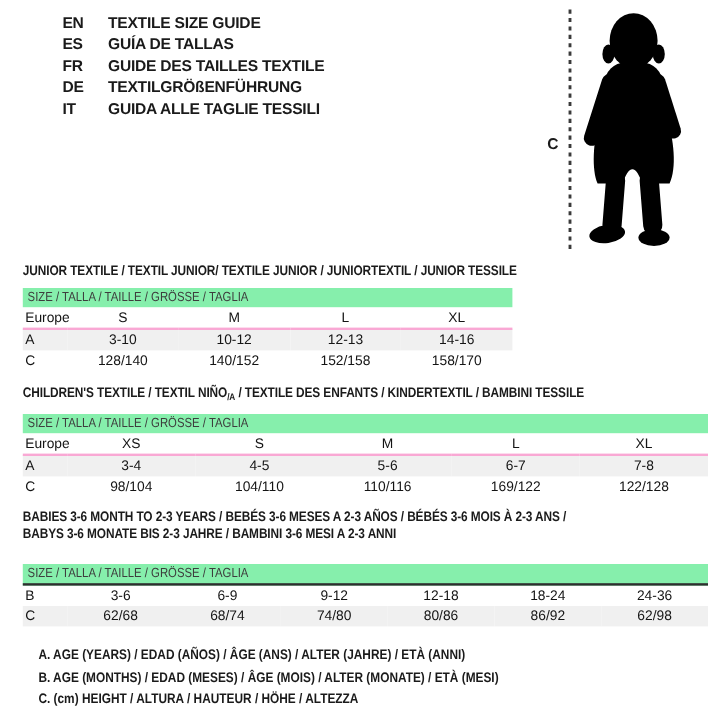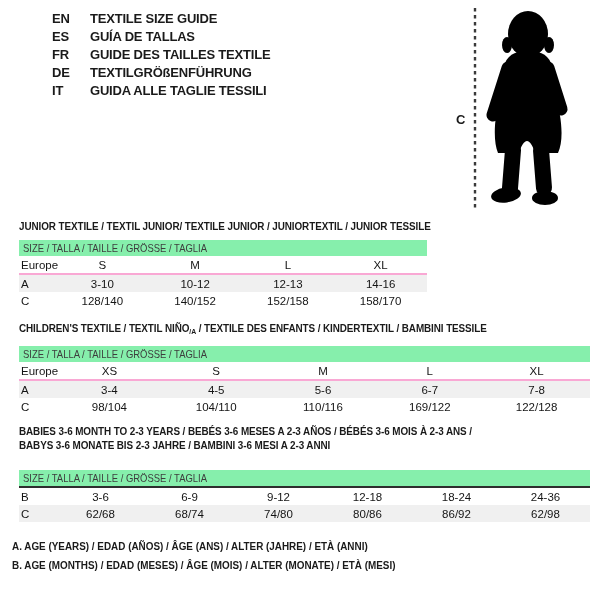--- a/index.html
+++ b/index.html
@@ -35,21 +35,21 @@
   .size-bar { background:#86efac; height:16px; line-height:16px; padding-left:4px; font-size:11px; color:#3d3d3d; }
   .size-bar.dark-under { border-bottom:2px solid #2e2e2e; }
 
   table { width:100%; border-collapse:collapse; table-layout:fixed; font-size:11.5px; color:#141414; }
   td { height:17px; text-align:center; padding:0; white-space:nowrap; overflow:visible; }
   td.lbl { width:35px; text-align:left; padding-left:2px; }
   tr.europe { border-bottom:2px solid #f9a8d4; }
   tr.shaded { background:#f0f0f0; }
 
   
-  #footnotes { left:12px; top:537px; }
+  #footnotes { left:32px; top:537px; }
   .footnote { font-weight:bold; font-size:11.5px; line-height:18.5px; white-space:nowrap; }
 </style>
 </head>
 <body>
 
 <div id="lang-header" class="abs">
     <div class="lang-row">
       <span class="lang-code">EN</span>
       <span class="lang-text">TEXTILE SIZE GUIDE</span>
     </div>
@@ -185,13 +185,14 @@
           <td>86/92</td>
           <td>62/98</td>
         </tr>
       </tbody>
     </table>
 </div>
 
 <div id="footnotes" class="abs">
     <div class="footnote"><span class="cond">A. AGE (YEARS) / EDAD (AÑOS) / ÂGE (ANS) / ALTER (JAHRE) / ETÀ (ANNI)</span></div>
     <div class="footnote"><span class="cond">B. AGE (MONTHS) / EDAD (MESES) / ÂGE (MOIS) / ALTER (MONATE) / ETÀ (MESI)</span></div>
+    <div class="footnote"><span class="cond">C. (cm) HEIGHT / ALTURA / HAUTEUR / HÖHE / ALTEZZA</span></div>
   </div>
 
 </body></html>

